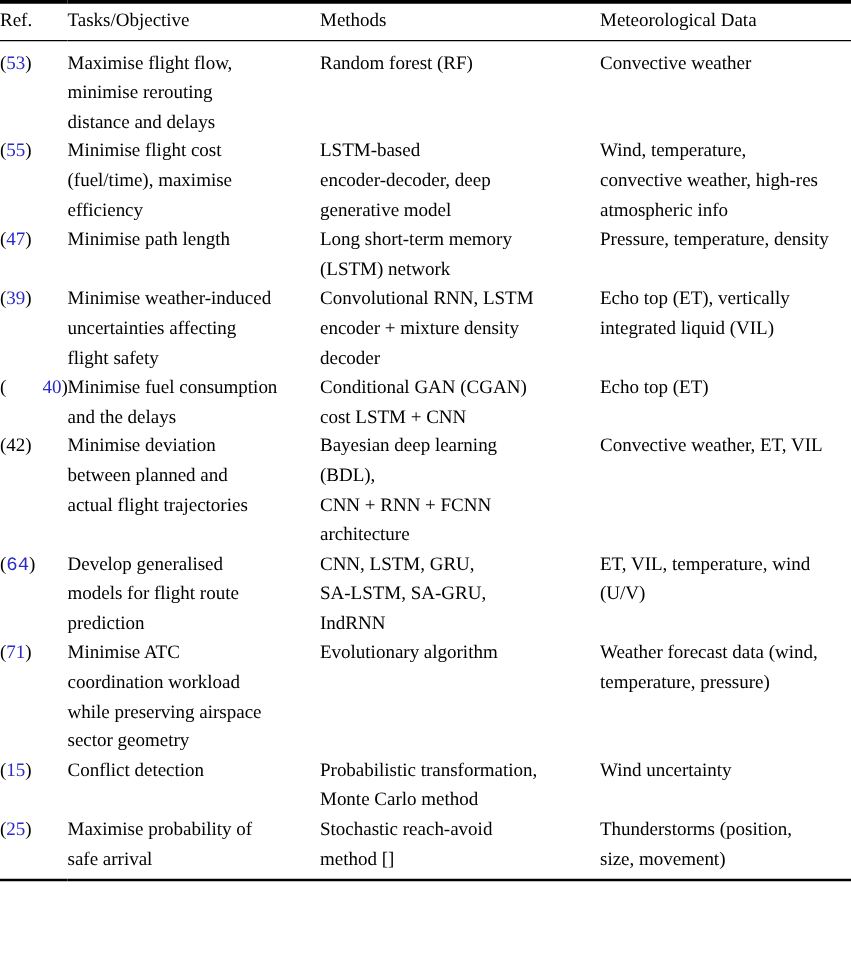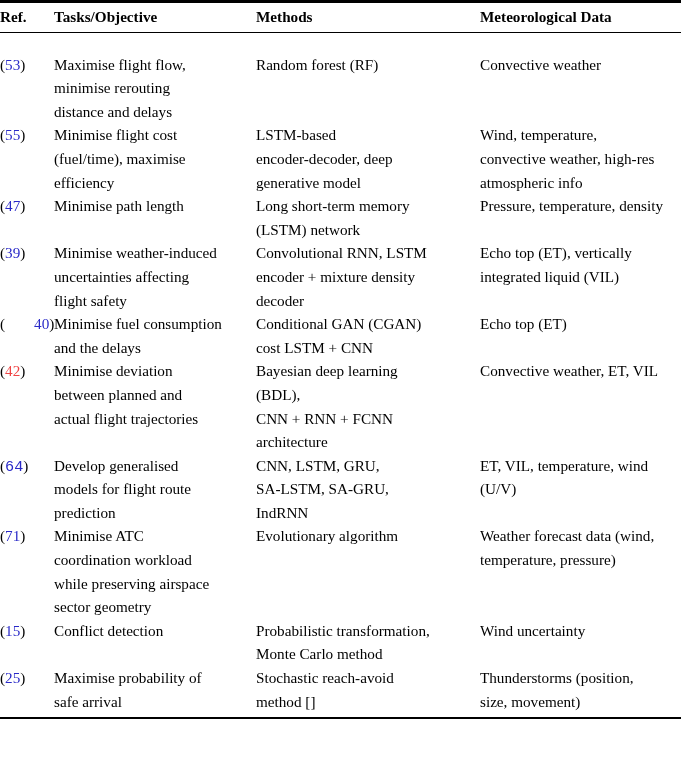--- a/index.html
+++ b/index.html
@@ -26,30 +26,30 @@
     table-layout: fixed;
     font-size: 15.2px;
     line-height: 23.6px;
   }
   
   table.lit-table thead tr.header-row th {
     border-top: 3px solid #000;
     border-bottom: 1.4px solid #000;
     padding: 2px 0 3px 0;
     text-align: left;
-    font-weight: bold;
+    font-weight: normal;
     vertical-align: bottom;
   }
   table.lit-table tbody tr.body-row td {
     padding: 0 0 0 0;
     vertical-align: top;
     text-align: left;
   }
   table.lit-table tbody tr.body-row:first-child td {
-    padding-top: 20px;
+    padding-top: 6px;
   }
   table.lit-table tbody tr.body-row:last-child td {
     padding-bottom: 4px;
     border-bottom: 2.6px solid #000;
   }
   
   col.c-ref    { width: 54px; }
   col.c-task   { width: 202px; }
   col.c-method { width: 224px; }
   col.c-met    { width: 201px; }
@@ -166,21 +166,21 @@
           <td class="cell-method">
             <span class="cellline">Conditional GAN (CGAN)</span>
             <span class="cellline">cost LSTM + CNN</span>
           </td>
           <td class="cell-met">
             <span class="cellline">Echo top (ET)</span>
           </td>
         </tr>
         <tr class="body-row">
           <td class="cell-ref">
-            <span class="cellline">(<span class="ref-num" style="color: #ef4444;">42</span>)</span>
+            <span class="cellline">(<span class="ref-num" style="color: #000000;">42</span>)</span>
           </td>
           <td class="cell-task">
             <span class="cellline">Minimise deviation</span>
             <span class="cellline">between planned and</span>
             <span class="cellline">actual flight trajectories</span>
           </td>
           <td class="cell-method">
             <span class="cellline">Bayesian deep learning</span>
             <span class="cellline">(BDL),</span>
             <span class="cellline">CNN + RNN + FCNN</span>

